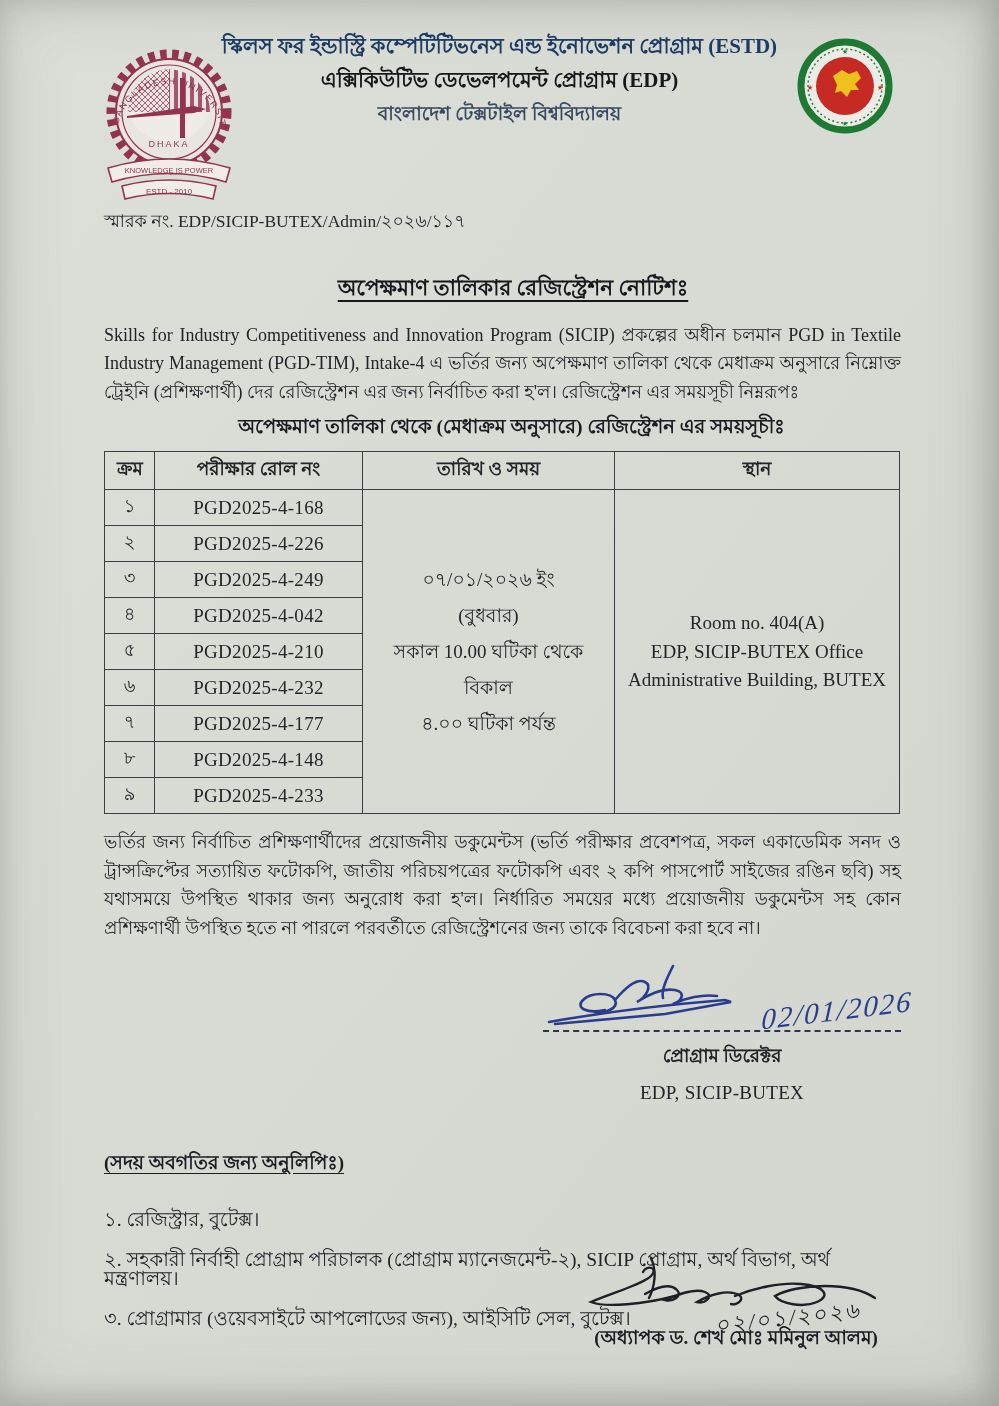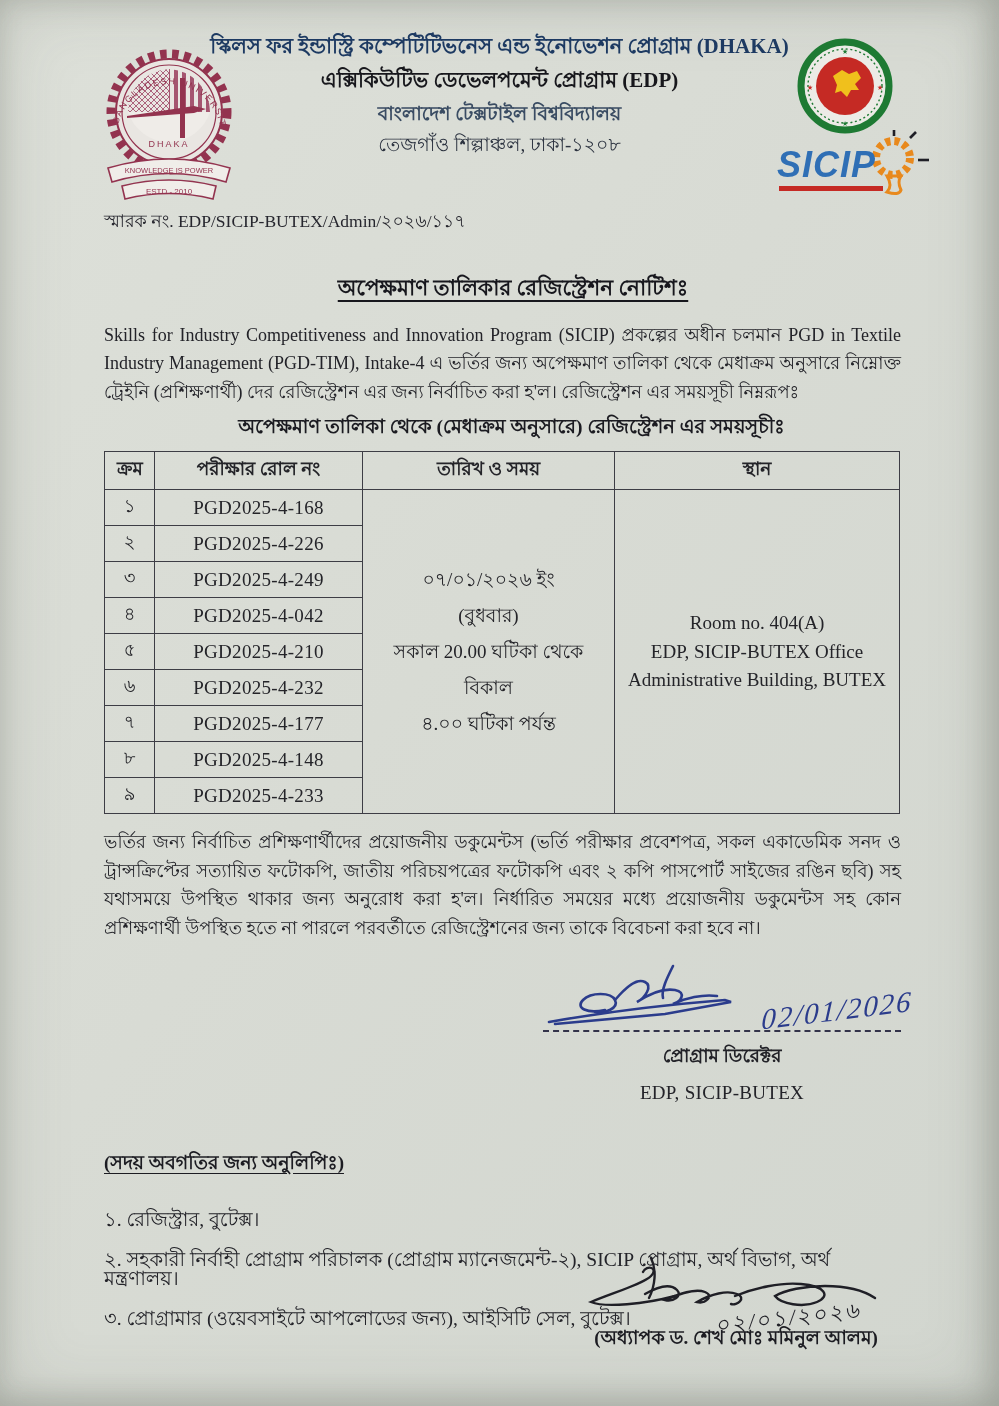--- a/index.html
+++ b/index.html
@@ -151,48 +151,36 @@
       </text>
       <text x="75" y="113" text-anchor="middle" font-size="9" fill="#93334f" font-family="'Liberation Sans',sans-serif" letter-spacing="2">DHAKA</text>
 
       <path d="M14,134 Q75,116 136,134 L132,148 Q75,131 18,148 Z" fill="#f0ede9" stroke="#93334f" stroke-width="1.6"></path>
       <text x="75" y="139" text-anchor="middle" font-size="7.5" fill="#93334f" font-family="'Liberation Sans',sans-serif" transform="rotate(0)">KNOWLEDGE IS POWER</text>
       <path d="M28,152 Q75,140 122,152 L119,165 Q75,154 31,165 Z" fill="#f0ede9" stroke="#93334f" stroke-width="1.6"></path>
       <text x="75" y="160" text-anchor="middle" font-size="8" fill="#93334f" font-family="'Liberation Sans',sans-serif">ESTD - 2010</text>
     </svg>
 
     <div class="hdr-center">
-      <div class="hdr-line1">স্কিলস ফর ইন্ডাস্ট্রি কম্পেটিটিভনেস এন্ড ইনোভেশন প্রোগ্রাম (DHAKA)</div>
+      <div class="hdr-line1">স্কিলস ফর ইন্ডাস্ট্রি কম্পেটিটিভনেস এন্ড ইনোভেশন প্রোগ্রাম (ESTD)</div>
       <div class="hdr-line2">এক্সিকিউটিভ ডেভেলপমেন্ট প্রোগ্রাম (EDP)</div>
       <div class="hdr-line3">বাংলাদেশ টেক্সটাইল বিশ্ববিদ্যালয়</div>
-      <div class="hdr-line4">তেজগাঁও শিল্পাঞ্চল, ঢাকা-১২০৮</div>
     </div>
 
     <div class="hdr-right">
       <svg class="govt-seal" width="96" height="96" viewBox="0 0 96 96">
         <circle cx="48" cy="48" r="44" fill="#ecebe6" stroke="#1e7a33" stroke-width="7"></circle>
         <circle cx="48" cy="48" r="37" fill="none" stroke="#1e7a33" stroke-width="1.4" stroke-dasharray="2 2.6"></circle>
         <circle cx="48" cy="48" r="29" fill="#c52a24"></circle>
         <path d="M36,38 L45,32 L52,36 L60,33 L64,40 L58,46 L62,52 L54,52 L50,59 L44,53 L38,55 L40,47 Z" fill="#f0c01c"></path>
         <text x="48" y="16" text-anchor="middle" font-size="7" fill="#1e7a33" font-family="'Liberation Sans',sans-serif">★</text>
         <text x="13" y="52" text-anchor="middle" font-size="7" fill="#c52a24" font-family="'Liberation Sans',sans-serif">★</text>
         <text x="83" y="52" text-anchor="middle" font-size="7" fill="#c52a24" font-family="'Liberation Sans',sans-serif">★</text>
         <text x="48" y="88" text-anchor="middle" font-size="7" fill="#1e7a33" font-family="'Liberation Sans',sans-serif">★</text>
       </svg>
-      <div class="sicip-logo">
-        <svg class="sicip-gear" width="70" height="72" viewBox="0 0 70 72">
-          <circle cx="30" cy="28" r="17" fill="none" stroke="#e8891d" stroke-width="8" stroke-dasharray="5 4"></circle>
-          <path d="M24,46 q6,10 0,16 q12,4 14,-2 q-4,-8 0,-14 Z" fill="none" stroke="#e8891d" stroke-width="3"></path>
-          <line x1="47" y1="8" x2="53" y2="2" stroke="#1f1f26" stroke-width="2.6"></line>
-          <line x1="31" y1="6" x2="31" y2="-2" stroke="#1f1f26" stroke-width="2.6"></line>
-          <line x1="55" y1="30" x2="66" y2="30" stroke="#1f1f26" stroke-width="2.6"></line>
-        </svg>
-        <span class="sicip-word">SICIP</span>
-        <span class="sicip-redbar"></span>
-      </div>
     </div>
   </div>
 
   <div class="memo-row">
     <span class="memo-ref">স্মারক নং. EDP/SICIP-BUTEX/Admin/২০২৬/১১৭</span>
   </div>
 
   <div class="notice-title">অপেক্ষমাণ তালিকার রেজিস্ট্রেশন নোটিশঃ</div>
 
   <p class="para">Skills for Industry Competitiveness and Innovation Program (SICIP) প্রকল্পের অধীন চলমান PGD in Textile Industry Management (PGD-TIM), Intake-4 এ ভর্তির জন্য অপেক্ষমাণ তালিকা থেকে মেধাক্রম অনুসারে নিম্নোক্ত ট্রেইনি (প্রশিক্ষণার্থী) দের রেজিস্ট্রেশন এর জন্য নির্বাচিত করা হ'ল। রেজিস্ট্রেশন এর সময়সূচী নিম্নরূপঃ</p>
@@ -214,21 +202,21 @@
         <th>স্থান</th>
       </tr>
     </thead>
     <tbody>
       <tr>
         <td class="sl">১</td>
         <td class="roll">PGD2025-4-168</td>
         <td rowspan="9">
           <div class="dt-line">০৭/০১/২০২৬ ইং</div>
           <div class="dt-line">(বুধবার)</div>
-          <div class="dt-line">সকাল 20.00 ঘটিকা থেকে বিকাল</div>
+          <div class="dt-line">সকাল 10.00 ঘটিকা থেকে বিকাল</div>
           <div class="dt-line">৪.০০ ঘটিকা পর্যন্ত</div>
         </td>
         <td rowspan="9">
           <div class="loc-line">Room no. 404(A)</div>
           <div class="loc-line">EDP, SICIP-BUTEX Office</div>
           <div class="loc-line">Administrative Building, BUTEX</div>
         </td>
       </tr>
       <tr>
         <td class="sl">২</td>

